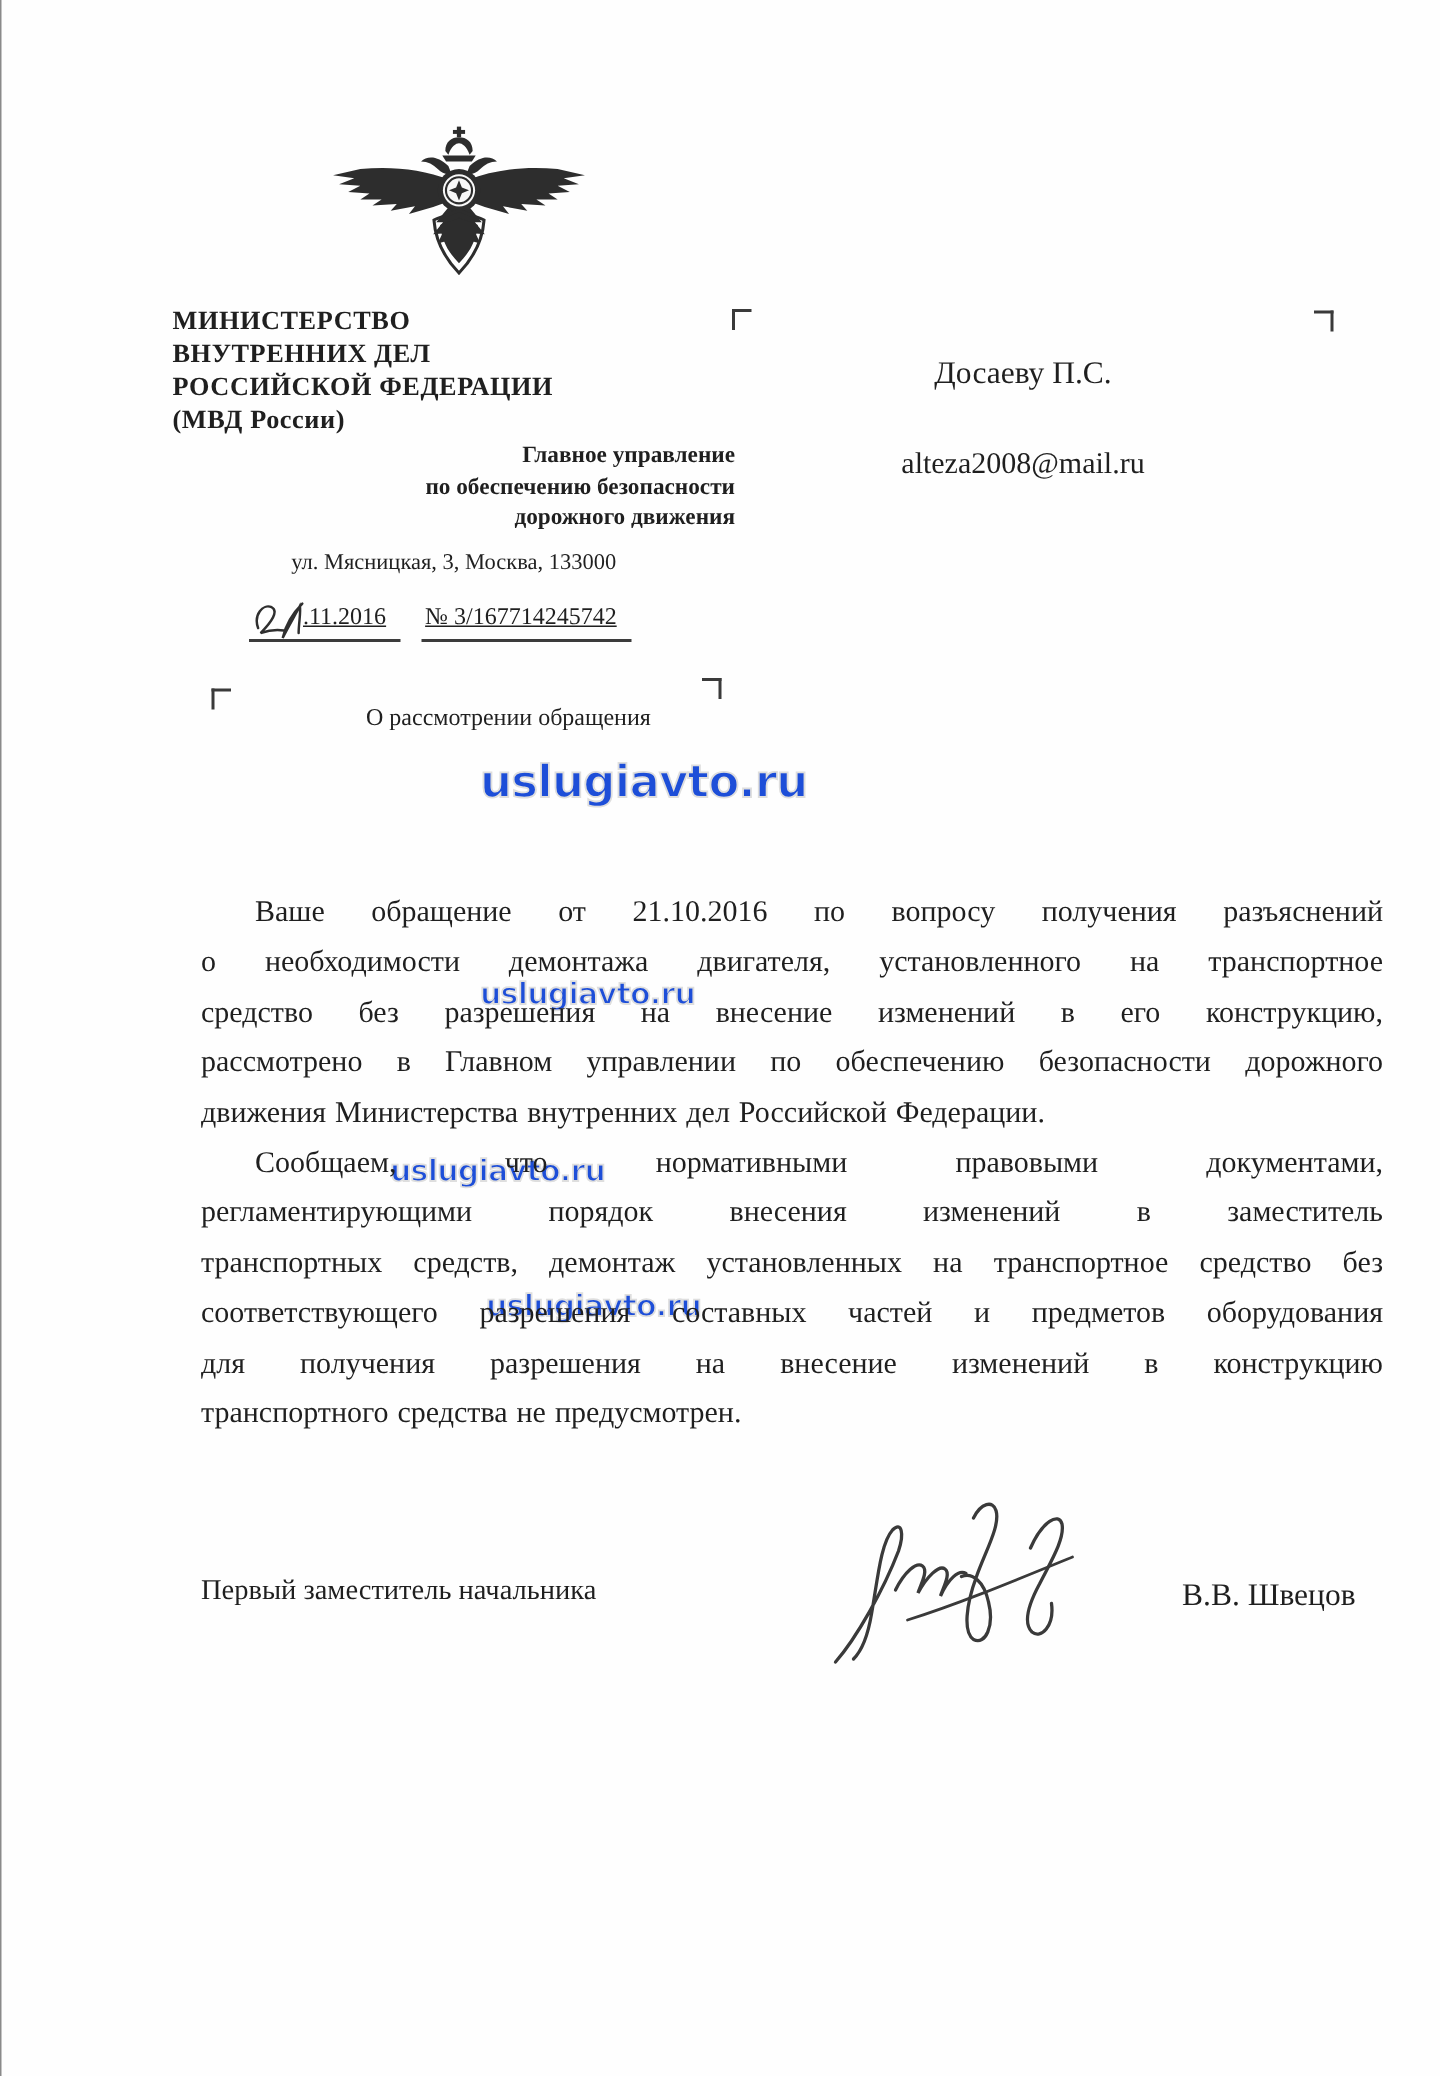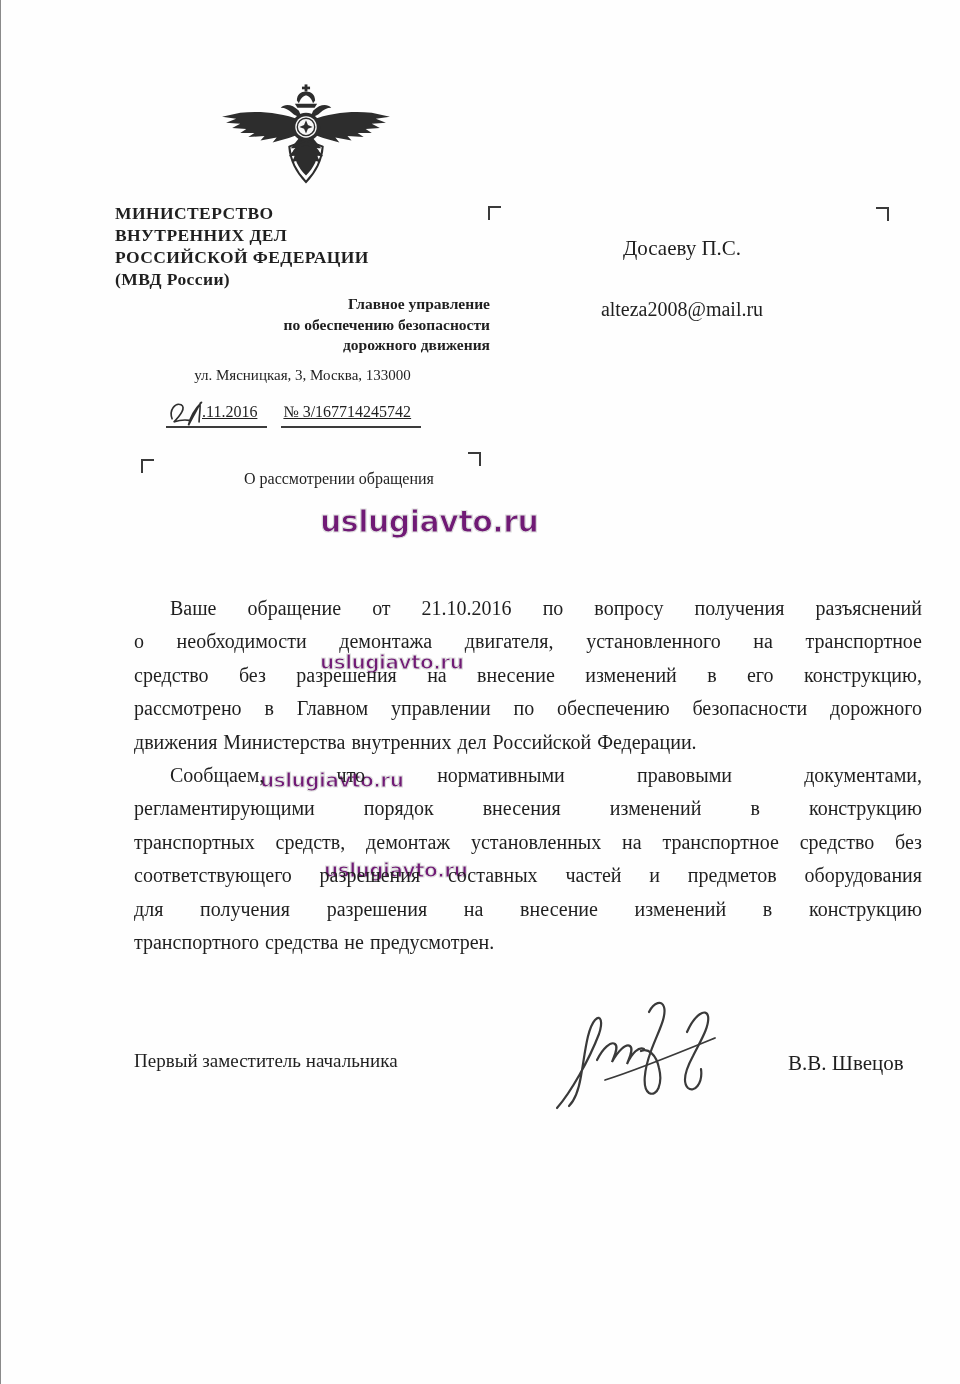--- a/index.html
+++ b/index.html
@@ -29,21 +29,21 @@
   
   .corner{width:11px;height:12px;}
   .corner.tl{border-left:2px solid #3a3a3a;border-top:2px solid #3a3a3a;}
   .corner.tr{border-right:2px solid #3a3a3a;border-top:2px solid #3a3a3a;}
   .rcp-name{left:488px;top:236px;width:388px;text-align:center;font-size:21px;}
   .rcp-email{left:488px;top:298px;width:388px;text-align:center;font-size:20px;}
   .subject{left:212px;top:470px;font-size:16px;margin-left:32px;}
 
   
   .wm{font-family:"DejaVu Sans", sans-serif;font-weight:bold;
-      color:#701a75;-webkit-text-stroke:1.2px #dedede;
+      color:#1d4ed8;-webkit-text-stroke:1.2px #dedede;
       letter-spacing:-0.5px;white-space:nowrap;pointer-events:none;}
   .wm-1{left:320px;top:504px;font-size:30px;}
   .wm-2{left:320px;top:650px;font-size:20px;}
   .wm-3{left:260px;top:768px;font-size:20px;}
   .wm-4{left:324px;top:858px;font-size:20px;}
 
   
   .body-text{left:134px;top:592px;width:788px;font-size:20px;}
   .bline{line-height:33.4px;text-align:justify;text-align-last:justify;word-spacing:1px;}
   .bline.first{text-indent:36px;}
@@ -122,21 +122,21 @@
   <div class="abs wm wm-3">uslugiavto.ru</div>
   <div class="abs wm wm-4">uslugiavto.ru</div>
 
   <div class="abs body-text">
     <div class="bline first">Ваше обращение от 21.10.2016 по вопросу получения разъяснений</div>
     <div class="bline">о необходимости демонтажа двигателя, установленного на транспортное</div>
     <div class="bline">средство без разрешения на внесение изменений в его конструкцию,</div>
     <div class="bline">рассмотрено в Главном управлении по обеспечению безопасности дорожного</div>
     <div class="bline last">движения Министерства внутренних дел Российской Федерации.</div>
     <div class="bline first">Сообщаем, что нормативными правовыми документами,</div>
-    <div class="bline">регламентирующими порядок внесения изменений в конструкцию</div>
+    <div class="bline">регламентирующими порядок внесения изменений в заместитель</div>
     <div class="bline">транспортных средств, демонтаж установленных на транспортное средство без</div>
     <div class="bline">соответствующего разрешения составных частей и предметов оборудования</div>
     <div class="bline">для получения разрешения на внесение изменений в конструкцию</div>
     <div class="bline last">транспортного средства не предусмотрен.</div>
   </div>
 
   <div class="abs sig-title">Первый заместитель начальника</div>
   <svg class="abs sig-svg" viewBox="0 0 190 118" xmlns="http://www.w3.org/2000/svg">
     <g fill="none" stroke="#3a3a3a" stroke-width="2.2" stroke-linecap="round">
       <path d="M12,112 C26,96 44,64 54,38 C58,26 56,18 50,24 C42,33 40,58 36,80 C34,92 30,104 24,110"></path>

